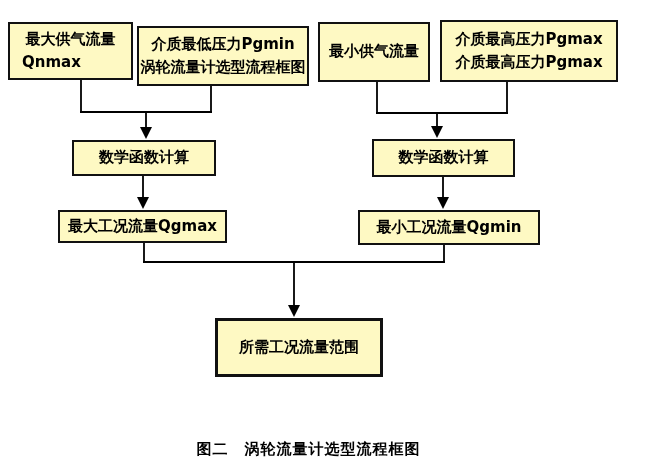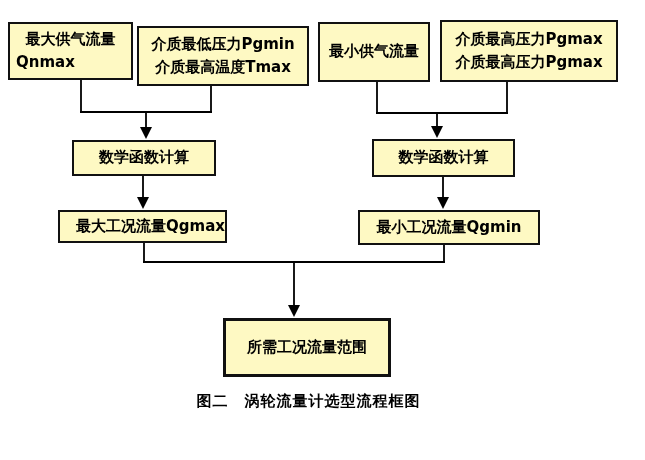--- a/index.html
+++ b/index.html
@@ -35,36 +35,36 @@
     font-weight: bold;
     font-size: 15px;
     line-height: 1.55;
     text-align: center;
     white-space: nowrap;
   }
   .node.thick { border-width: 3px; }
   .node .line { display: block; }
   .node .line.offset-left {
     align-self: flex-start;
-    margin-left: 6px;
+    margin-left: 12px;
   }
   
   .n-qnmax   { left: 8px;   top: 22px;  width: 125px; height: 58px; }
   .n-pgmin   { left: 137px; top: 20px;  width: 172px; height: 60px; margin-top: 6px; }
   .n-qnmin   { left: 318px; top: 22px;  width: 112px; height: 60px; }
   .n-pgmax   { left: 440px; top: 20px;  width: 178px; height: 62px; }
   .n-mathL   { left: 72px;  top: 140px; width: 144px; height: 36px; }
   .n-mathR   { left: 372px; top: 139px; width: 143px; height: 38px; }
-  .n-qgmax   { left: 58px;  top: 210px; width: 169px; height: 33px; align-items: flex-end; }
+  .n-qgmax   { left: 58px;  top: 210px; width: 169px; height: 33px; }
   .n-qgmin   { left: 358px; top: 210px; width: 182px; height: 35px; justify-content: center; }
-  .n-range   { left: 215px; top: 318px; width: 168px; height: 59px; margin-left: 8px; }
+  .n-range   { left: 215px; top: 318px; width: 168px; height: 59px; }
   .caption {
     position: absolute;
     left: 0;
-    top: 392px;
+    top: 440px;
     width: 617px;
     text-align: center;
     font-weight: bold;
     font-size: 15px;
     letter-spacing: 1px;
   }
 </style>
 </head>
 <body>
 
@@ -107,21 +107,21 @@
     <polygon points="288,305 300,305 294,317" fill="#000000"></polygon>
   </svg>
 
   <div class="node n-qnmax">
     <span class="line">最大供气流量</span>
     <span class="line offset-left">Qnmax</span>
   </div>
 
   <div class="node n-pgmin">
     <span class="line">介质最低压力Pgmin</span>
-    <span class="line">介质最高温度Tmax</span>
+    <span class="line">涡轮流量计选型流程框图</span>
   </div>
 
   <div class="node n-qnmin">
     <span class="line">最小供气流量</span>
   </div>
 
   <div class="node n-pgmax">
     <span class="line">介质最高压力Pgmax</span>
     <span class="line">介质最高压力Pgmax</span>
   </div>

